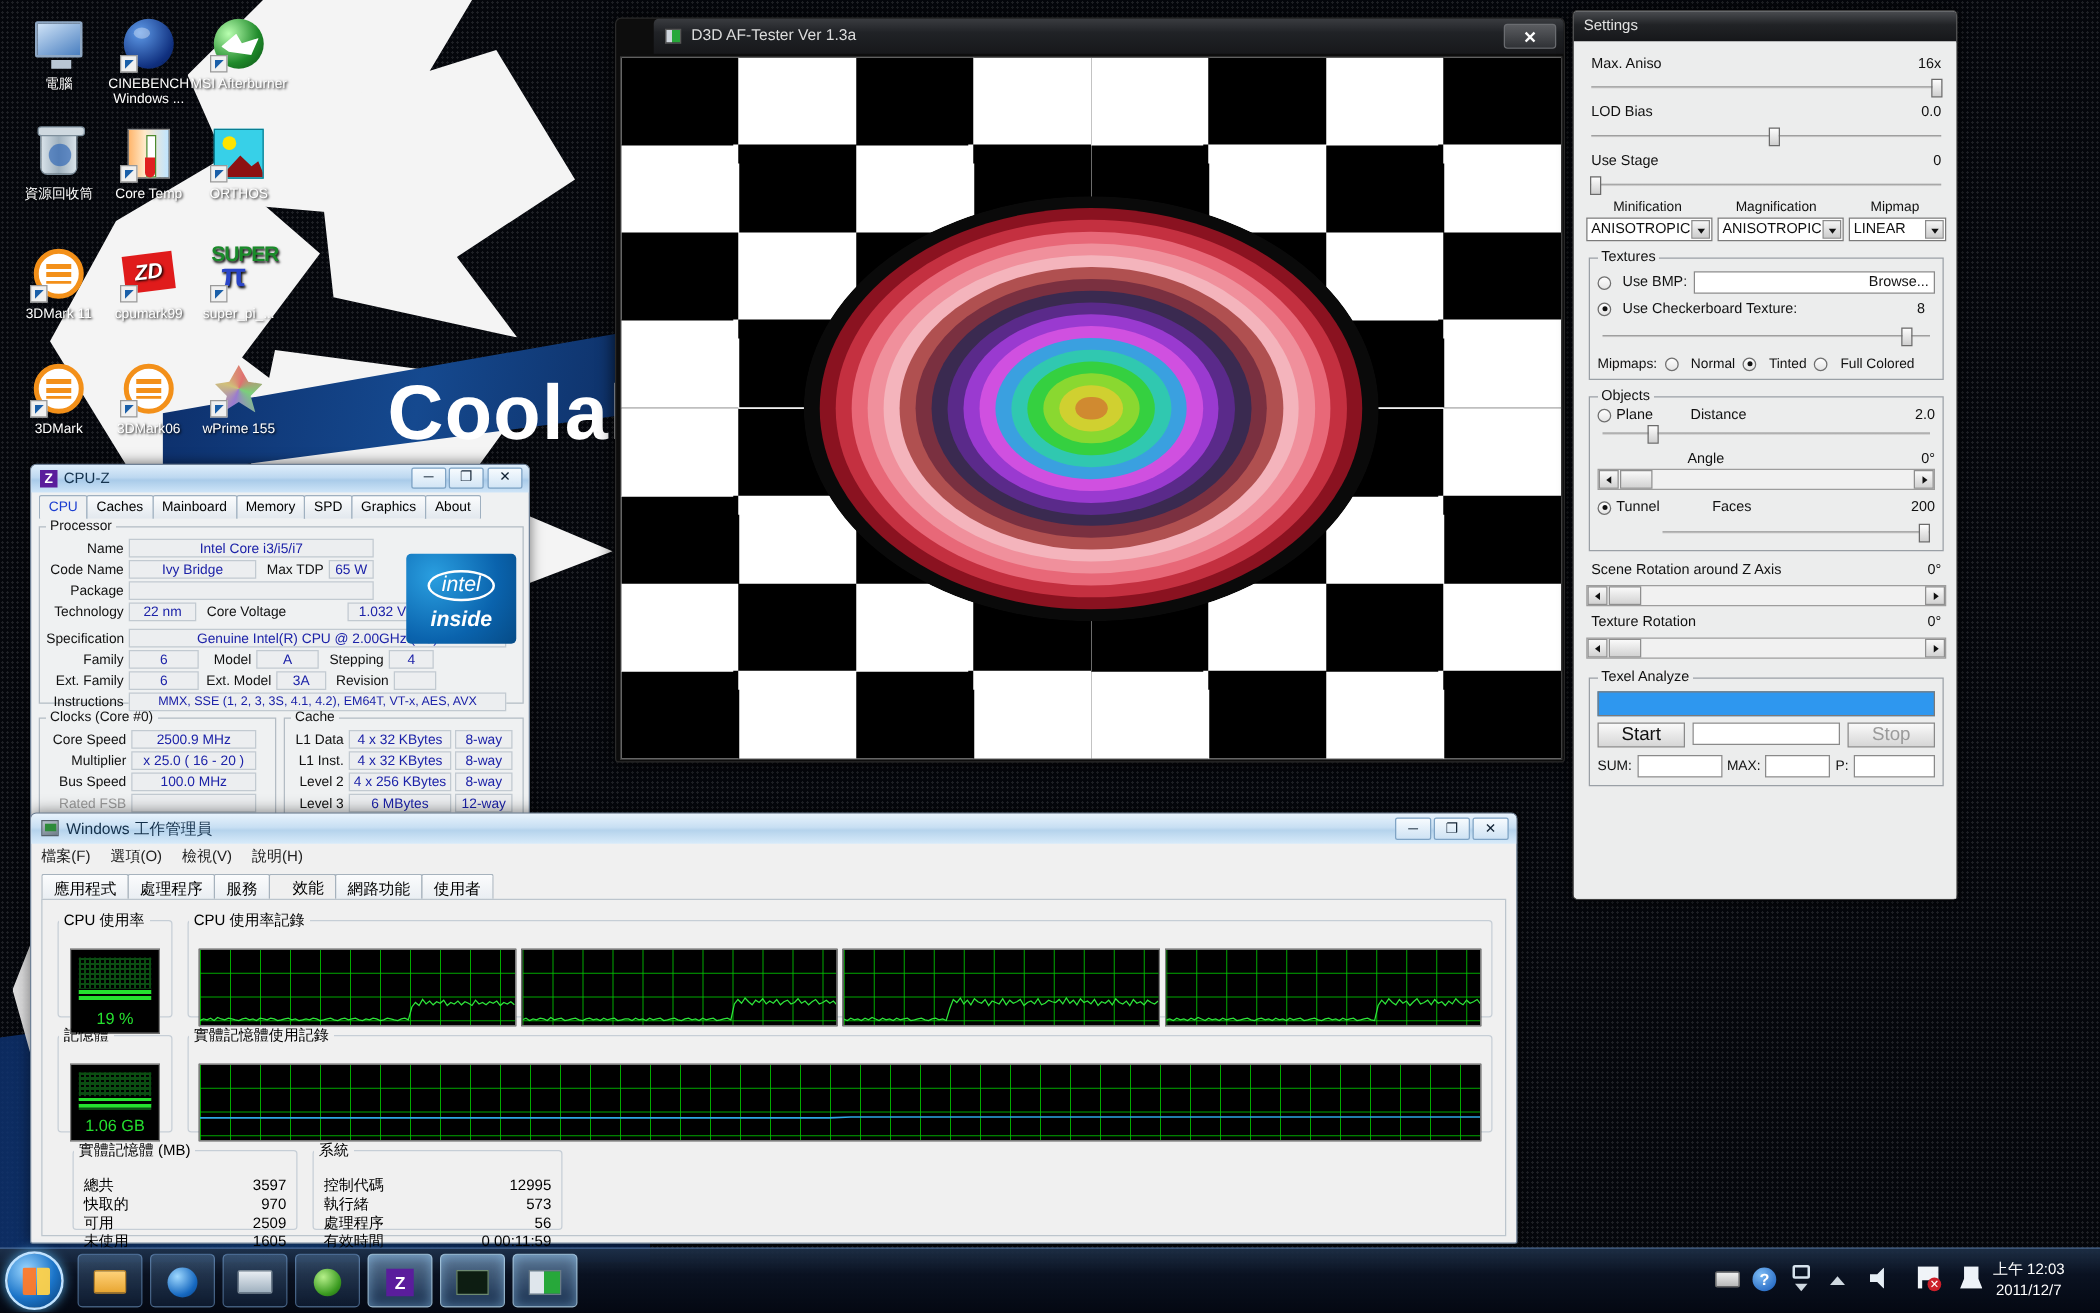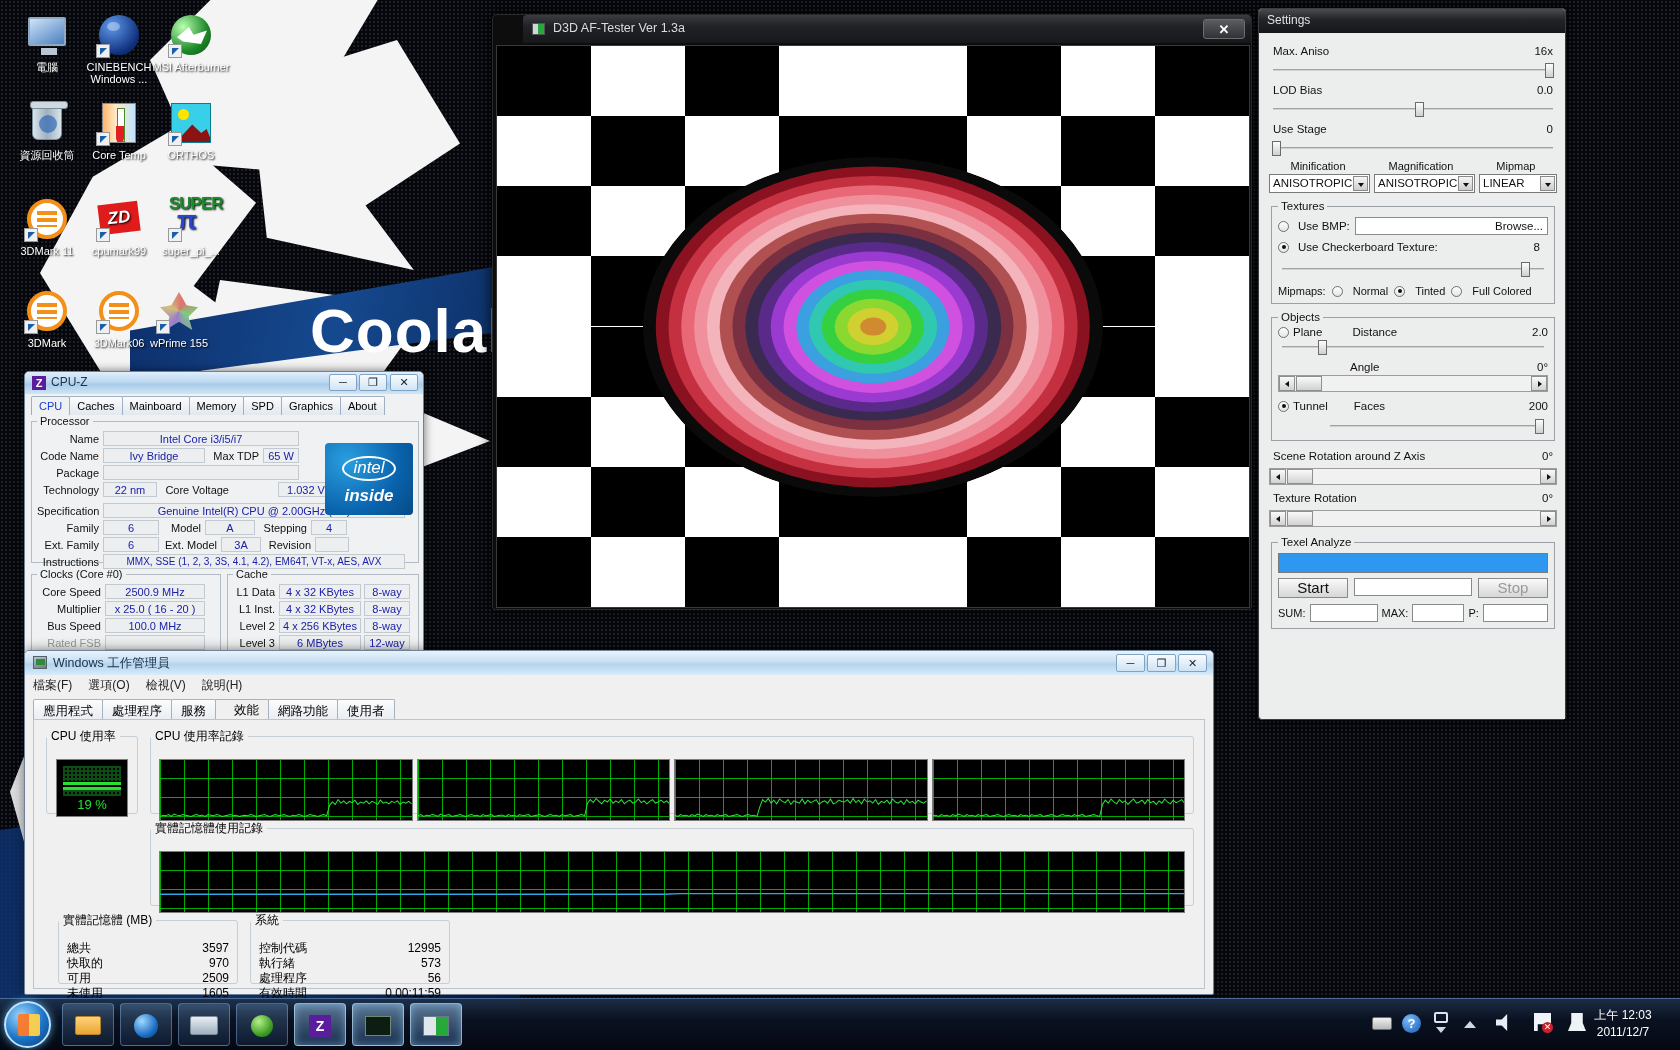--- a/index.html
+++ b/index.html
@@ -331,21 +331,21 @@
         </div>
       <span class="lbl">3DMark</span>
     </div>
     <div class="dicon" style="left:80px;top:288px;">
       <div class="glyph">
           <div class="ic-3dmark"></div>
           <span class="shortcut-arrow"></span>
         </div>
       <span class="lbl">3DMark06</span>
     </div>
-    <div class="dicon" style="left:140px;top:288px;">
+    <div class="dicon" style="left:152px;top:288px;">
       <div class="glyph">
           <div class="ic-wprime"></div>
           <span class="shortcut-arrow"></span>
         </div>
       <span class="lbl">wPrime 155</span>
     </div>
   </div>
 </div>
 
 <div class="win" id="afwin">
@@ -483,21 +483,21 @@
         <span style="margin-left:auto;">0°</span>
       </div>
       <div class="scrollbar">
         <span class="sbtn l"></span>
         <span class="sthumb"></span>
         <span class="sbtn r"></span>
       </div>
       <div style="display:flex;align-items:center;margin-top:8px;">
         <span class="radio on"></span>
         <span>Tunnel</span>
-        <span style="margin-left:26px;">Faces</span>
+        <span style="margin-left:42px;">Faces</span>
         <span style="margin-left:auto;">200</span>
       </div>
       <div class="slider" style="margin-top:6px;">
         <div class="track" style="left:52px;"></div>
         <div class="thumb" style="right:4px;"></div>
       </div>
     </fieldset>
 
     <div class="srow" style="margin-top:9px;">
       <span class="lab">Scene Rotation around Z Axis</span>
@@ -676,21 +676,21 @@
     <span class="tab">服務</span>
     <span class="tab active">效能</span>
     <span class="tab">網路功能</span>
     <span class="tab">使用者</span>
   </div>
 
   <div class="panel">
 
     <fieldset class="tmgrp" style="left:12px;top:8px;width:92px;height:86px;">
       <legend>CPU 使用率</legend>
-      <div class="meterbox" style="position:absolute;left:9px;top:14px;width:72px;height:58px;">
+      <div class="meterbox" style="position:absolute;left:9px;top:14px;width:72px;height:68px;">
         <div class="meter-hatch"></div>
         <div class="meter-bars"></div>
         <div class="meter-val">19 %</div>
       </div>
     </fieldset>
 
     <fieldset class="tmgrp" style="left:116px;top:8px;width:1044px;height:86px;">
       <legend>CPU 使用率記錄</legend>
       <div style="position:absolute;left:8px;top:14px;width:1026px;height:62px;display:flex;gap:4px;">
         <div class="graph" style="flex:1;">
@@ -713,20 +713,28 @@
         </div>
         <div class="graph" style="flex:1;">
           <div class="grid"></div>
           <svg viewBox="0 0 250 62" preserveAspectRatio="none" style="position:absolute;inset:0;width:100%;height:100%;">
             <polyline class="cpuline" fill="none" stroke="#2ee53a" stroke-width="1" points="0.0,57.7 2.8,57.0 5.6,58.3 8.4,56.4 11.2,57.7 14.0,57.0 16.9,58.3 19.7,56.4 22.5,57.7 25.3,55.8 28.1,57.0 30.9,58.3 33.7,56.4 36.5,57.7 39.3,57.0 42.1,58.3 44.9,56.4 47.8,57.7 50.6,57.0 53.4,56.4 56.2,58.3 59.0,57.7 61.8,57.0 64.6,56.4 67.4,57.7 70.2,58.3 73.0,57.0 75.8,56.4 78.7,57.7 81.5,57.0 84.3,58.3 87.1,56.4 89.9,57.7 92.7,57.0 95.5,58.3 98.3,56.4 101.1,57.7 103.9,57.0 106.7,56.4 109.6,58.3 112.4,57.7 115.2,57.0 118.0,56.4 120.8,57.7 123.6,58.3 126.4,57.0 129.2,56.4 132.0,57.7 134.8,57.0 137.6,58.3 140.4,56.4 143.3,57.7 146.1,57.0 148.9,56.4 151.7,58.3 154.5,57.7 157.3,57.0 160.1,56.4 162.9,57.7 165.7,58.3 168.5,45.9 171.3,41.5 174.2,44.6 177.0,40.3 179.8,43.4 182.6,45.3 185.4,40.9 188.2,44.0 191.0,42.2 193.8,45.9 196.6,42.8 199.4,40.3 202.2,44.6 205.1,43.4 207.9,41.5 210.7,45.3 213.5,40.9 216.3,44.0 219.1,42.8 221.9,45.9 224.7,42.2 227.5,44.6 230.3,40.3 233.1,43.4 236.0,45.3 238.8,41.5 241.6,44.0 244.4,42.8 247.2,40.9 250.0,44.6"></polyline>
           </svg>
         </div>
       </div>
     </fieldset>
 
+    <fieldset class="tmgrp" style="left:12px;top:100px;width:92px;height:86px;">
+      <legend>記憶體</legend>
+      <div class="meterbox" style="position:absolute;left:9px;top:14px;width:72px;height:62px;">
+        <div class="meter-hatch"></div>
+        <div class="meter-bars"></div>
+        <div class="meter-val">1.06 GB</div>
+      </div>
+    </fieldset>
 
     <fieldset class="tmgrp" style="left:116px;top:100px;width:1044px;height:86px;">
       <legend>實體記憶體使用記錄</legend>
       <div class="graph" style="position:absolute;left:8px;top:14px;width:1026px;height:62px;">
         <div class="grid"></div>
         <svg viewBox="0 0 1026 62" preserveAspectRatio="none" style="position:absolute;inset:0;width:100%;height:100%;">
           <polyline id="memline" fill="none" stroke="#2ea8e5" stroke-width="1.4" points="0.0,43.7 17.4,43.7 34.8,43.7 52.2,43.7 69.6,43.7 86.9,43.7 104.3,43.7 121.7,43.7 139.1,43.7 156.5,43.7 173.9,43.7 191.3,43.7 208.7,43.7 226.1,43.7 243.5,43.7 260.8,43.7 278.2,43.7 295.6,43.7 313.0,43.7 330.4,43.7 347.8,43.7 365.2,43.7 382.6,43.7 400.0,43.7 417.4,43.7 434.7,43.7 452.1,43.7 469.5,43.7 486.9,43.7 504.3,43.7 521.7,43.0 539.1,43.0 556.5,43.0 573.9,43.0 591.3,43.0 608.6,43.0 626.0,43.0 643.4,43.0 660.8,43.0 678.2,43.0 695.6,43.0 713.0,43.0 730.4,43.0 747.8,43.0 765.2,43.0 782.5,43.0 799.9,43.0 817.3,43.0 834.7,43.0 852.1,43.0 869.5,43.0 886.9,43.0 904.3,43.0 921.7,43.0 939.1,43.0 956.4,43.0 973.8,43.0 991.2,43.0 1008.6,43.0 1026.0,43.0"></polyline>
         </svg>
       </div>
     </fieldset>

